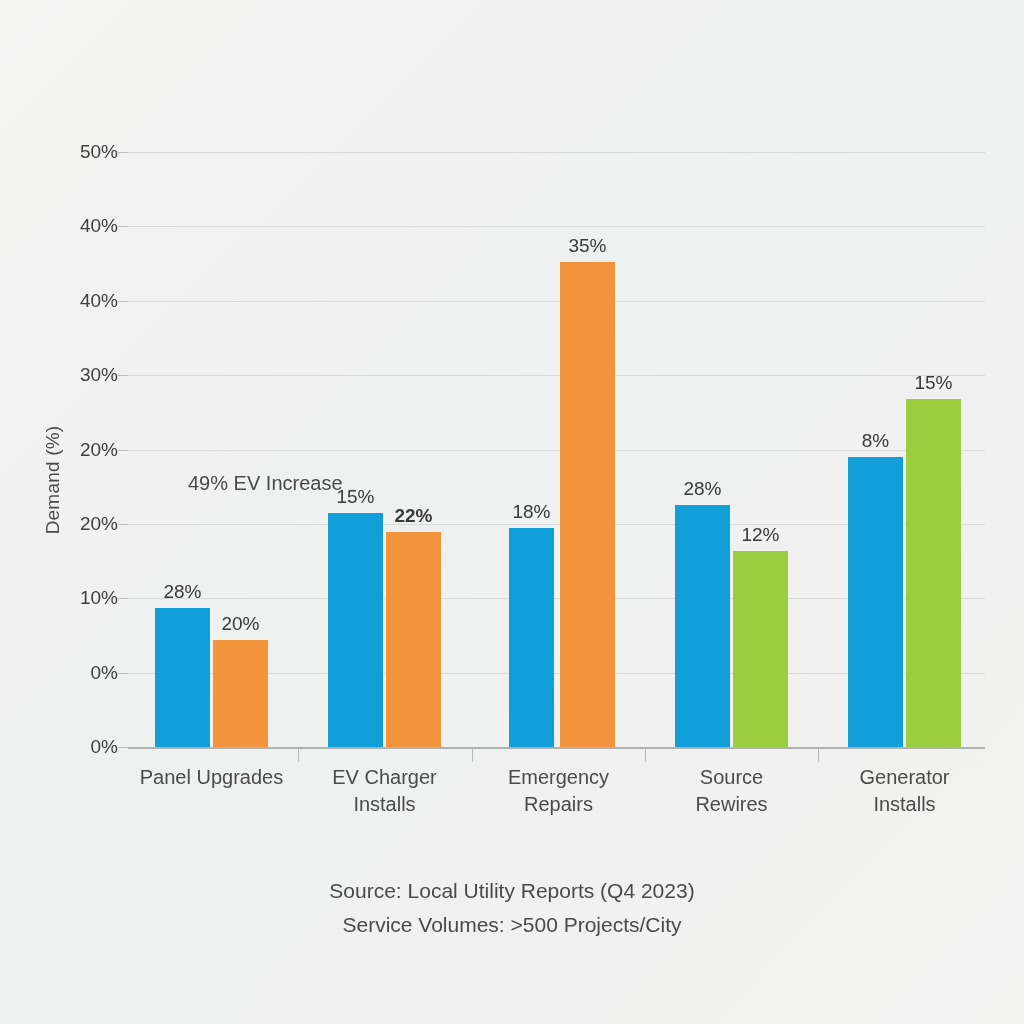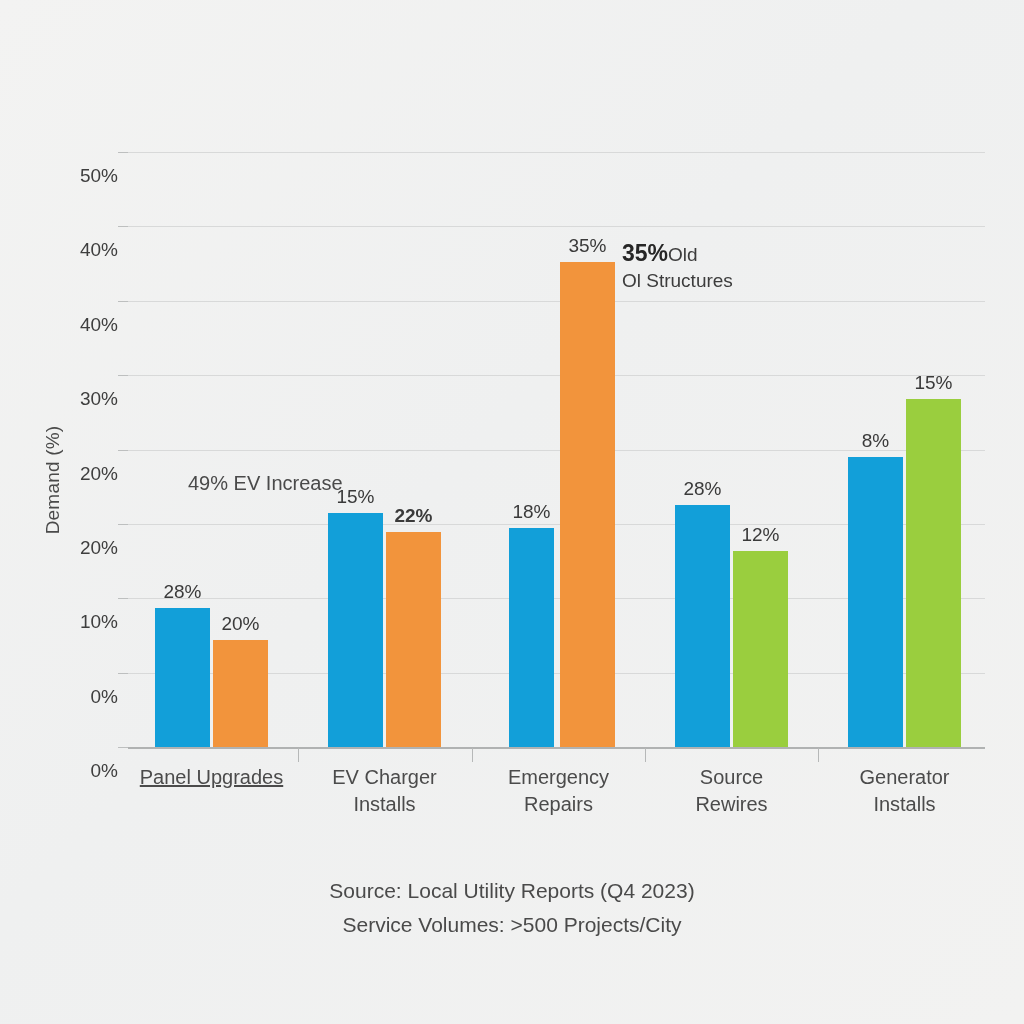--- a/index.html
+++ b/index.html
@@ -60,21 +60,20 @@
   
   .y-tick-label {
     position: absolute;
     right: 0;
     width: 70px;
     text-align: right;
     font-size: 19px;
     color: #3e3e3e;
     transform: translateY(-50%);
     white-space: nowrap;
-    margin-top: 24px;
   }
   .y-tick-mark {
     position: absolute;
     left: 118px;
     width: 10px;
     height: 1px;
     background: #bdbfbf;
   }
 
   
@@ -225,34 +224,30 @@
           <span class="bar-value">8%</span>
         </div>
         <div class="bar" style="left: 778px; width: 55px; height: 348px; background: rgb(154, 206, 62);">
           <span class="bar-value">15%</span>
         </div>
       </div>
   </div>
 
   <div class="annotation-ev">49% EV Increase</div>
 
-  <div class="annotation-old">
-    <span class="big">35%</span><span>Old</span><br>
-    <span>Ol Structures</span>
-  </div>
 
   <div class="x-axis-line"></div>
   <div id="x-ticks">
       <div class="x-tick-mark" style="left: 298px;"></div>
       <div class="x-tick-mark" style="left: 471.5px;"></div>
       <div class="x-tick-mark" style="left: 645px;"></div>
       <div class="x-tick-mark" style="left: 818px;"></div>
     </div>
   <div id="x-labels">
-      <div class="x-cat-label" style="left: 101.5px; width: 220px; text-decoration: underline;">Panel Upgrades</div>
+      <div class="x-cat-label" style="left: 101.5px; width: 220px;">Panel Upgrades</div>
       <div class="x-cat-label" style="left: 274.5px; width: 220px;">EV Charger
 Installs</div>
       <div class="x-cat-label" style="left: 448.5px; width: 220px;">Emergency
 Repairs</div>
       <div class="x-cat-label" style="left: 621.5px; width: 220px;">Source
 Rewires</div>
       <div class="x-cat-label" style="left: 794.5px; width: 220px;">Generator
 Installs</div>
     </div>
 

